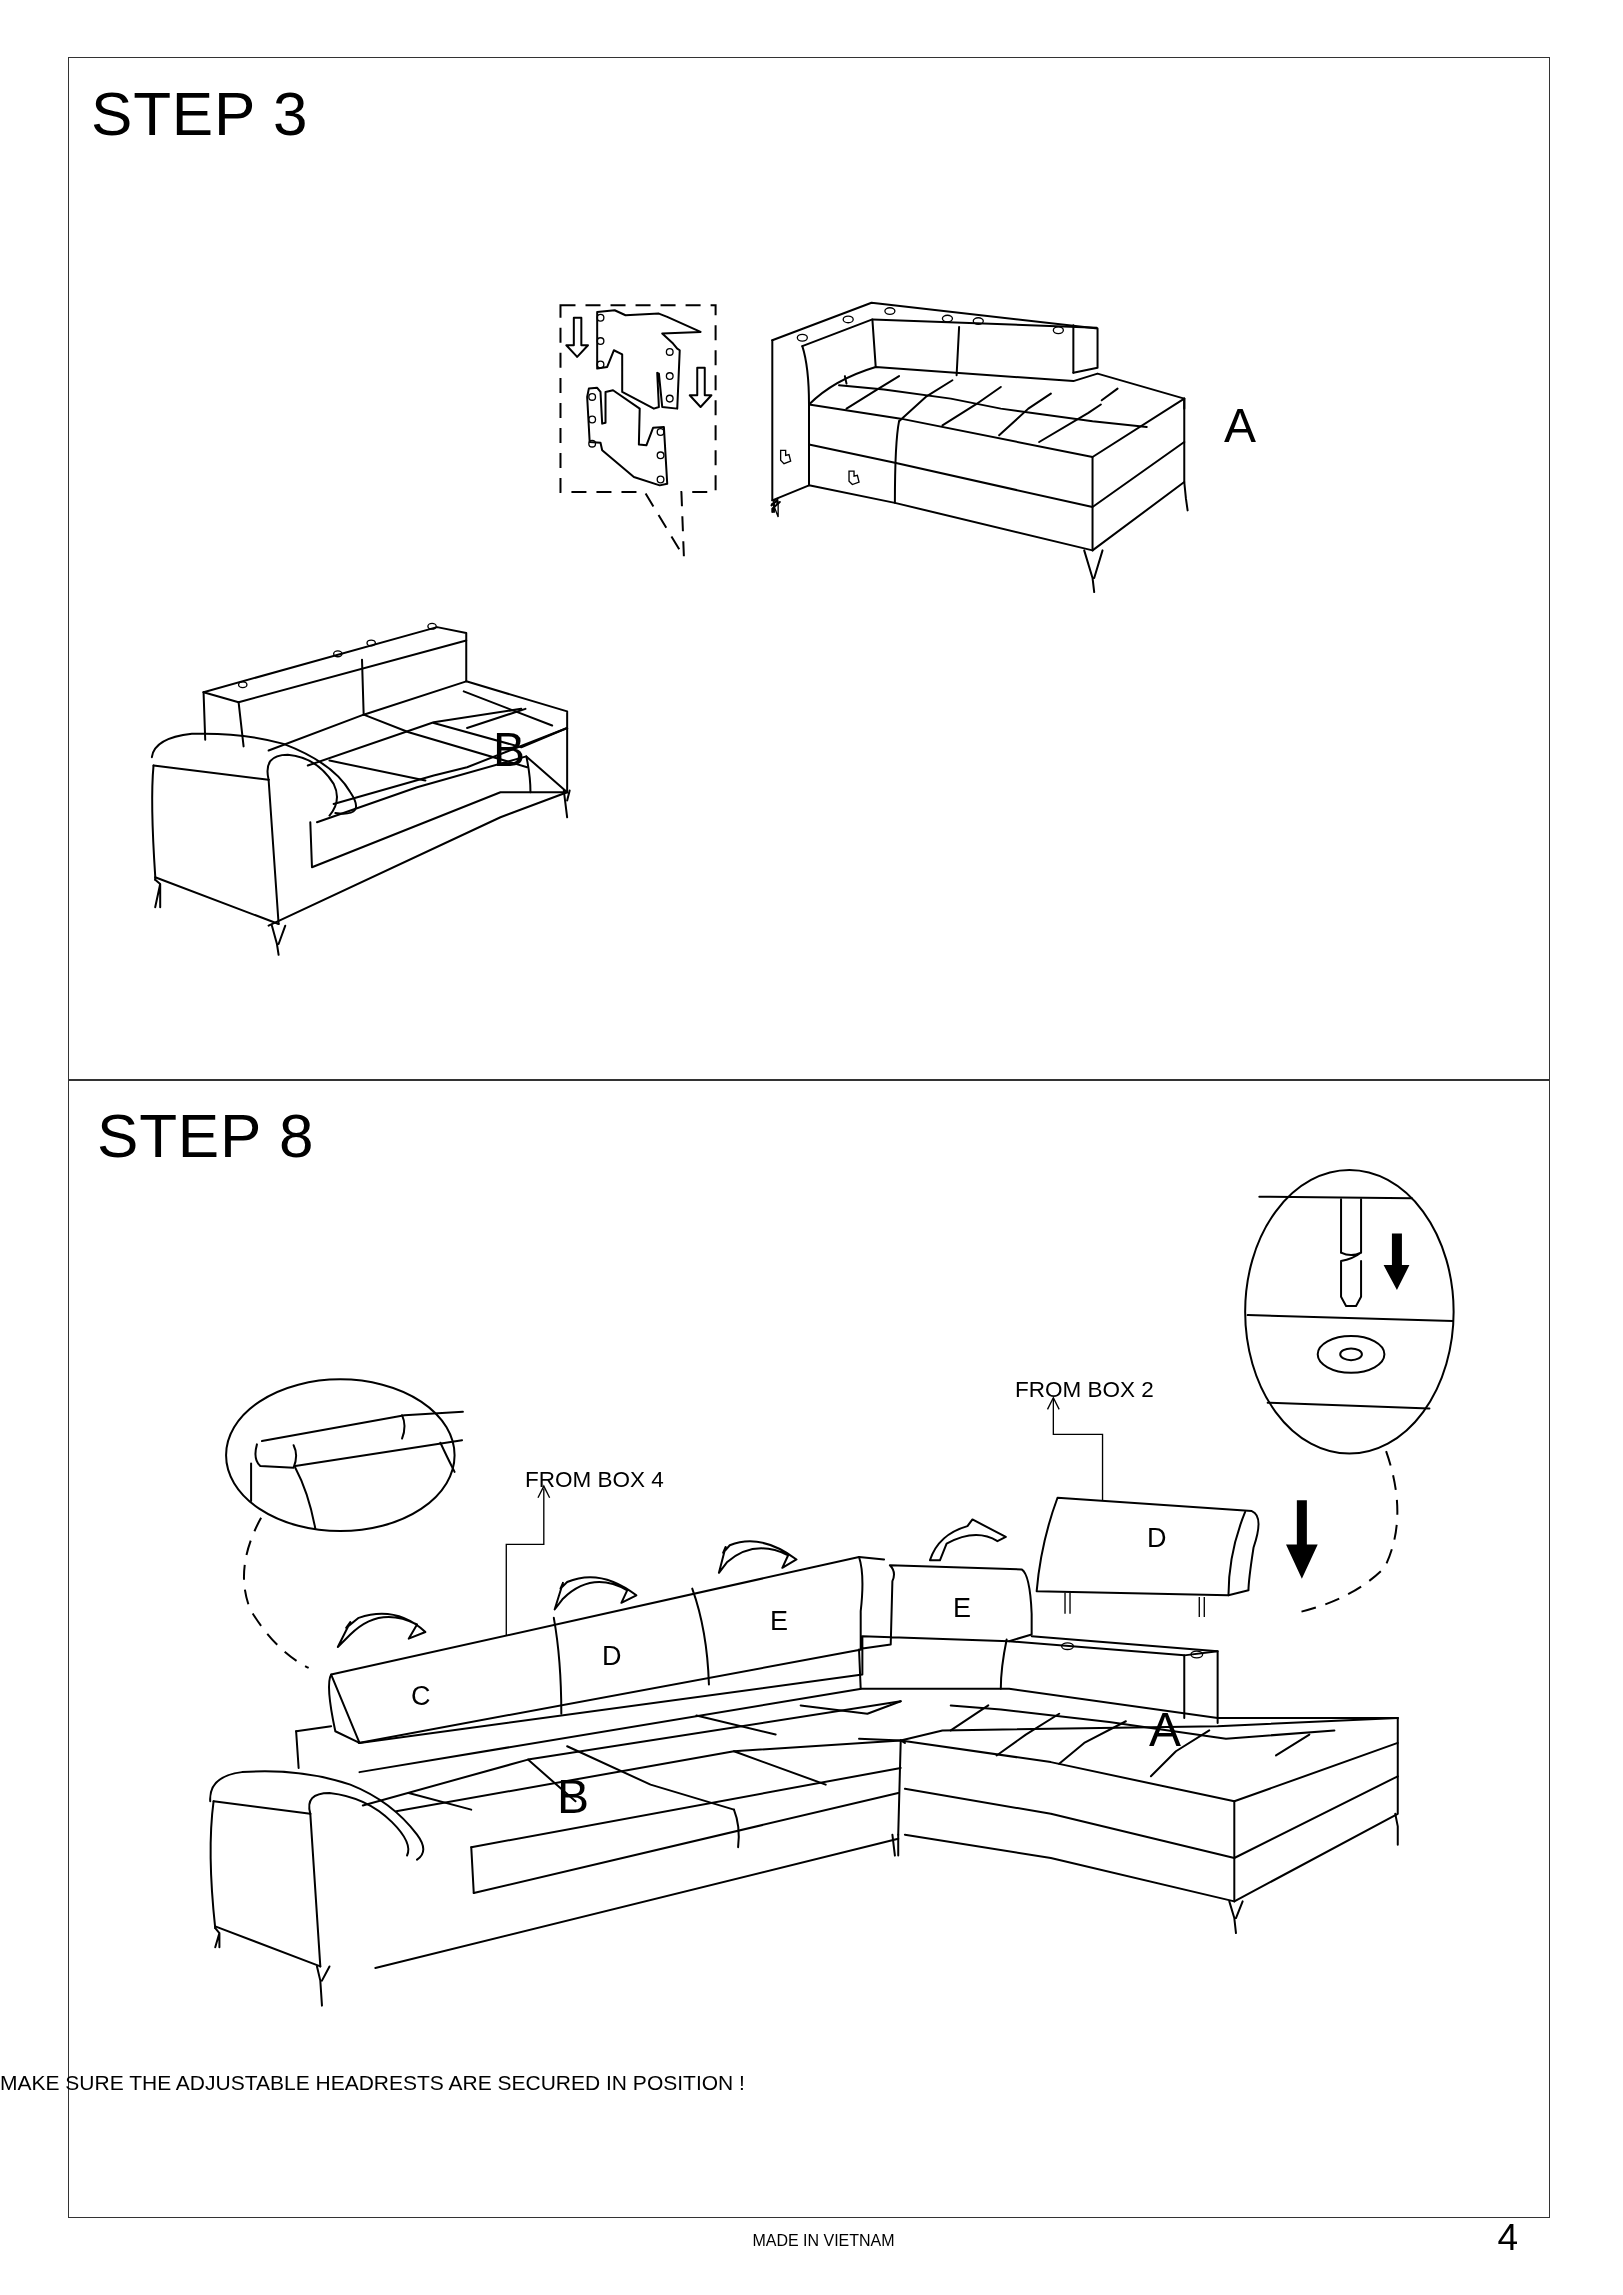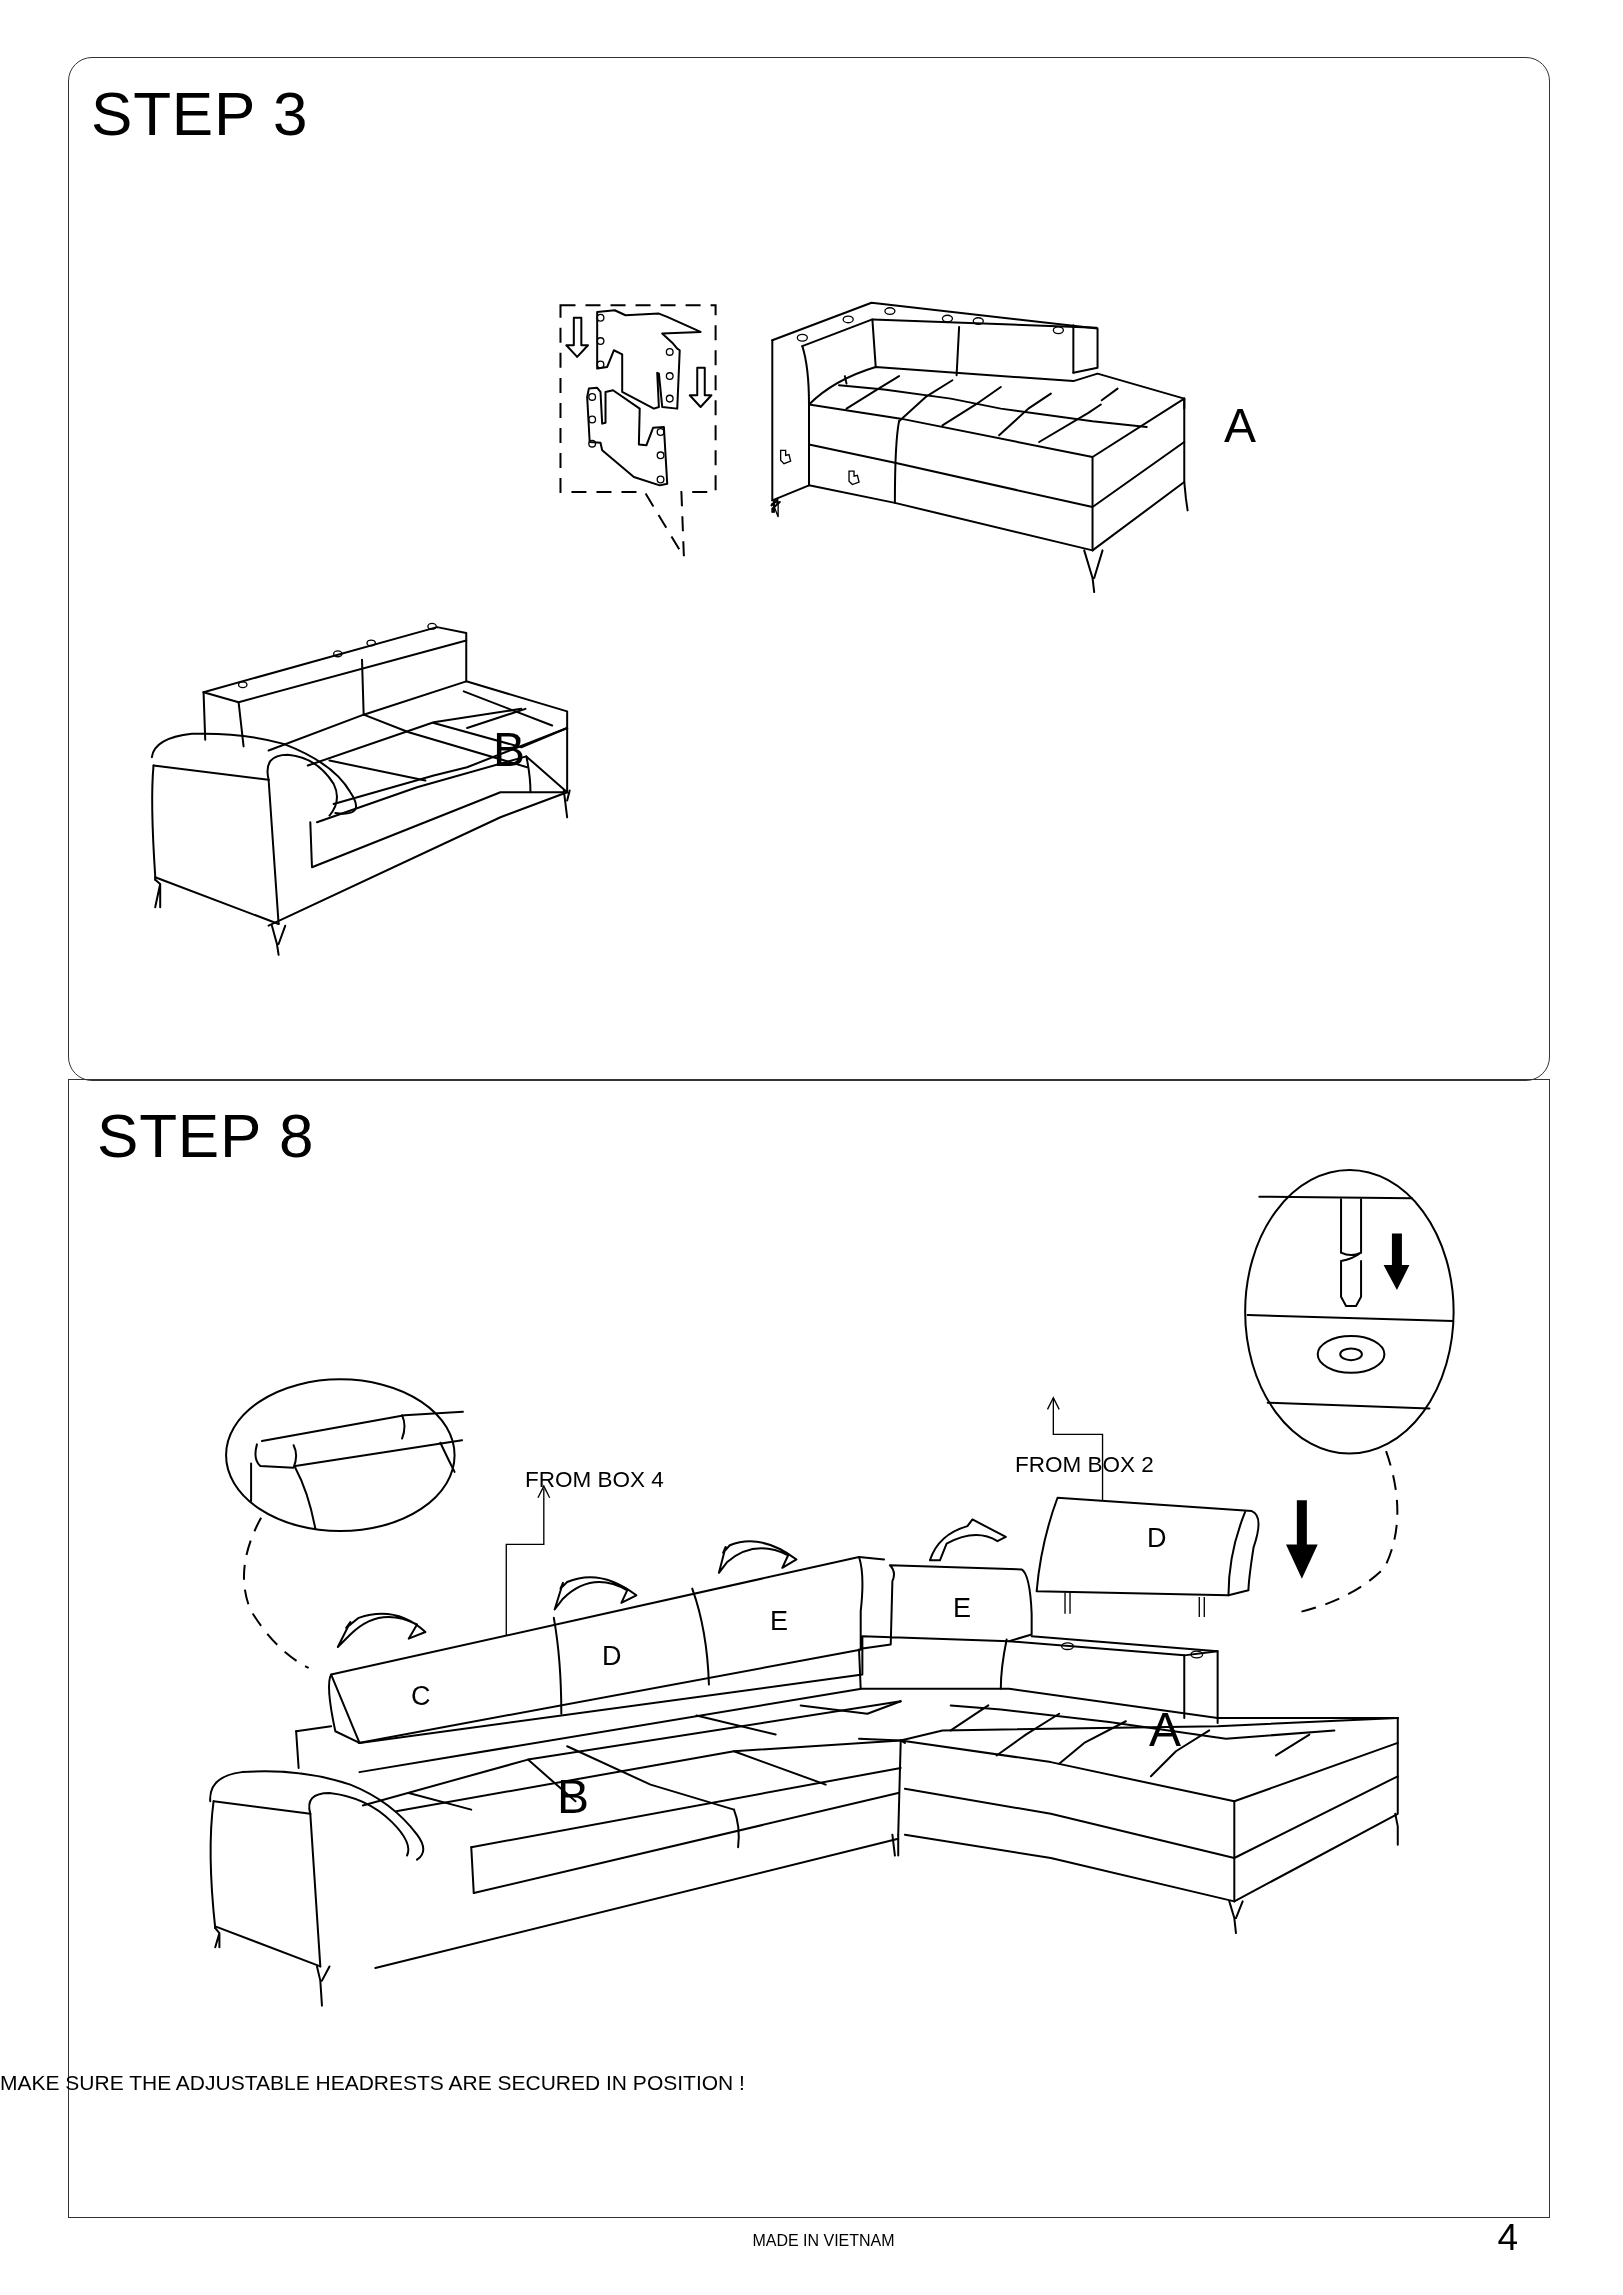--- a/index.html
+++ b/index.html
@@ -1,19 +1,19 @@
 <!DOCTYPE html>
 <html style="font-size:13.3px"><head>
 <meta charset="utf-8">
 <style>
   html, body { margin: 0; padding: 0; background: #ffffff; }
   body { width: 1623px; height: 2295px; position: relative; overflow: hidden;
          font-family: "Liberation Sans", sans-serif; color: #000; }
   .panel { position: absolute; left: 68px; width: 1482px; border: 1.7px solid #333; box-sizing: border-box; }
-  #panel-step3 { top: 57px; height: 1024px; border-radius: 24px; }
+  #panel-step3 { top: 57px; height: 1024px; }
   #panel-step4 { top: 1079px; height: 1139px; }
   .step-title { position: absolute; font-size: 62px; letter-spacing: 0.8px; line-height: 1; }
   #panel-step3 .step-title { left: 22px; top: 25px; }
   #panel-step4 .step-title { left: 28px; top: 25px; }
   svg.art { position: absolute; left: 0; top: 0; overflow: visible; }
   .ln { fill: none; stroke: #000; stroke-width: 2.4; stroke-linejoin: round; stroke-linecap: round; }
   .thin { fill: none; stroke: #000; stroke-width: 1.6; }
   .dash { fill: none; stroke: #000; stroke-width: 2.4; stroke-dasharray: 18 12; }
   .wfill { fill: #fff; stroke: #000; stroke-width: 2.4; stroke-linejoin: round; }
   .blk { fill: #000; }
@@ -280,19 +280,19 @@
 
 <div class="part-label" style="left:1149px; top:1706px;">A</div>
 <div class="part-label" style="left:557px; top:1773px;">B</div>
 <div class="part-label sm" style="left:411px; top:1683px;">C</div>
 <div class="part-label sm" style="left:602px; top:1643px;">D</div>
 <div class="part-label sm" style="left:770px; top:1608px;">E</div>
 <div class="part-label sm" style="left:953px; top:1595px;">E</div>
 <div class="part-label sm" style="left:1147px; top:1525px;">D</div>
 
 <div class="callout" style="left:525px; top:1469px;">FROM BOX 4</div>
-<div class="callout" style="left:1015px; top:1454px;">FROM BOX 2</div>
+<div class="callout" style="left:1015px; top:1379px;">FROM BOX 2</div>
 
 <div class="note">MAKE SURE THE ADJUSTABLE HEADRESTS ARE SECURED IN POSITION !</div>
 
 <div class="footer">MADE IN VIETNAM</div>
 <div class="page-num">4</div>
 
 
 </body></html>

